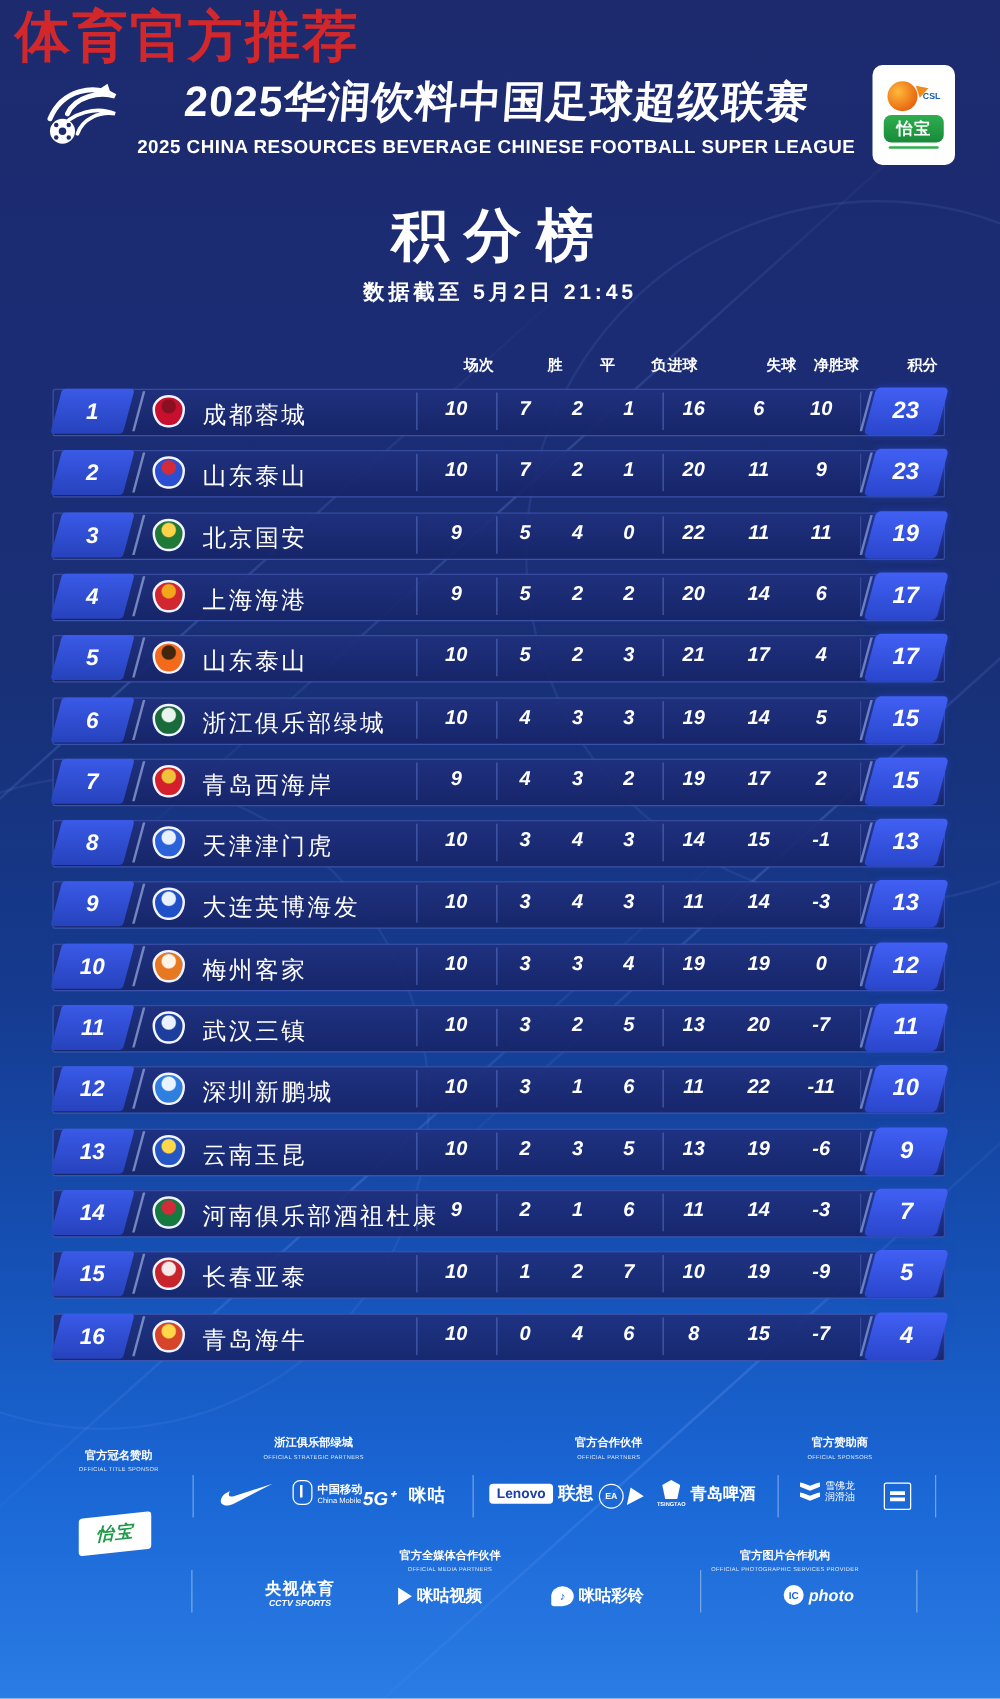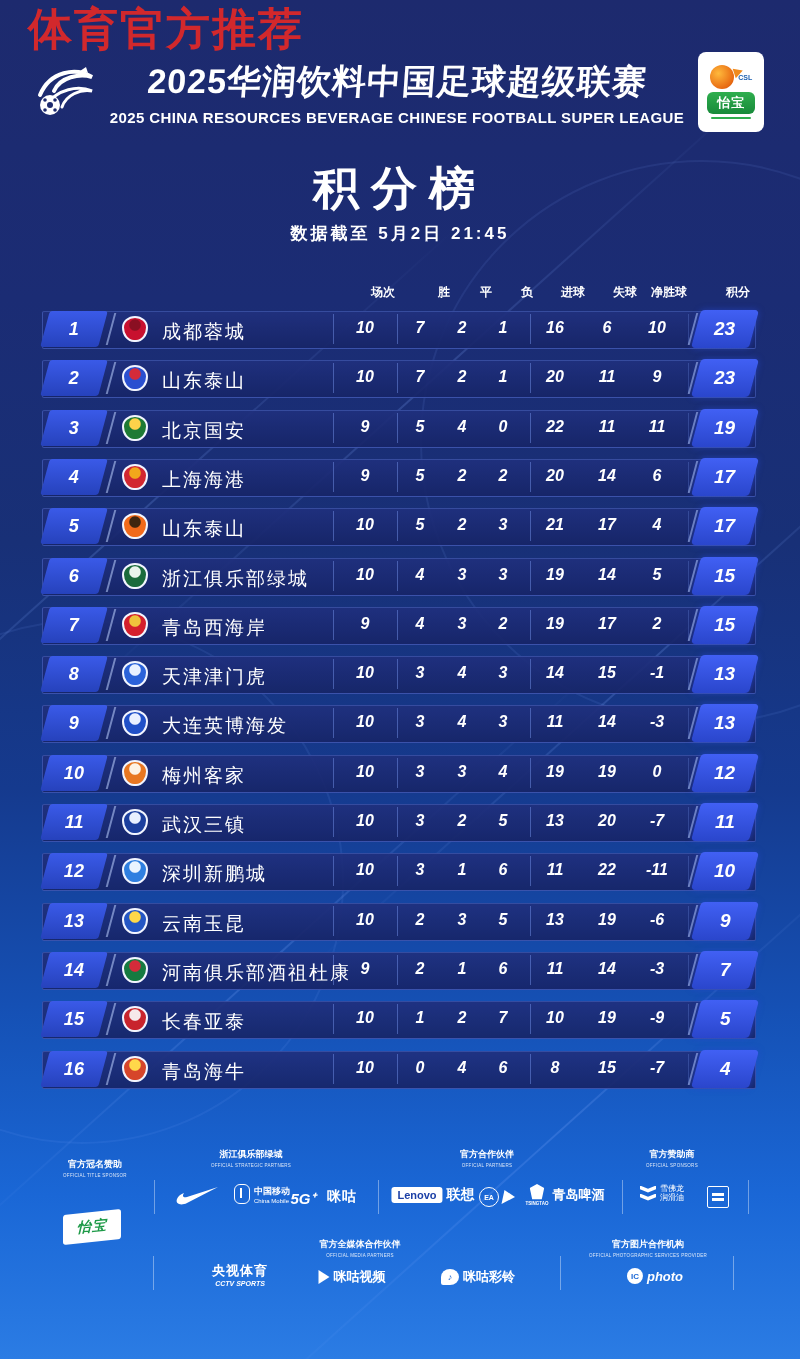--- a/index.html
+++ b/index.html
@@ -3,40 +3,40 @@
 <meta charset="utf-8">
 <style>
   html,body{margin:0;padding:0;}
   body{width:800px;height:1359px;overflow:hidden;font-family:"Liberation Sans",sans-serif;}
   .page{position:relative;width:800px;height:1359px;overflow:hidden;color:#fff;
     background:linear-gradient(180deg,#1d2a6e 0%,#1b2c74 22%,#183077 40%,#153a8e 58%,#1550b4 74%,#1a67d6 88%,#2b7ce4 100%);}
   
   .bg-line{position:absolute;width:2px;height:900px;background:linear-gradient(180deg,rgba(130,170,255,0),rgba(130,170,255,.22),rgba(130,170,255,0));transform:rotate(48deg);pointer-events:none;}
   .bg-arc{position:absolute;border:2px solid rgba(130,170,255,.10);border-radius:50%;pointer-events:none;}
   .watermark{position:absolute;top:0px;left:12px;font-family:"Liberation Serif","DejaVu Serif",serif;
-    font-size:44px;font-weight:700;color:#d2282c;letter-spacing:2px;z-index:30;margin-left:16px;}
+    font-size:44px;font-weight:700;color:#d2282c;letter-spacing:2px;z-index:30;}
   
   .hdr{position:absolute;top:52px;left:0;width:800px;display:flex;justify-content:center;align-items:center;gap:14px;z-index:5;}
   .hdr-title{ text-align:center;}
   .hdr-title .t1{font-size:34px;font-weight:900;letter-spacing:1px;transform:skewX(-4deg);white-space:nowrap;}
   .hdr-title .t2{font-size:15px;font-weight:700;letter-spacing:.4px;margin-top:4px;white-space:nowrap;}
   .csl-badge{width:66px;height:74px;background:#fff;border-radius:8px;display:flex;flex-direction:column;align-items:center;justify-content:center;gap:3px;padding:3px 0;}
   .csl-ball{width:24px;height:24px;border-radius:50%;background:radial-gradient(circle at 35% 35%,#ffb93c,#e86a12 70%,#c84e08);position:relative;}
   .csl-ball::after{content:"";position:absolute;right:-9px;top:2px;border-left:9px solid #f08a1c;border-top:5px solid transparent;border-bottom:5px solid transparent;transform:rotate(-18deg);}
   .csl-txt{font-size:7px;font-weight:900;color:#1b5fb0;}
   .yibao-pill{background:linear-gradient(180deg,#2fae4e,#188a3a);color:#fff;font-weight:900;font-size:13px;border-radius:6px;padding:2px 10px;letter-spacing:1px;}
   .csl-badge .uline{width:40px;height:2px;background:#2fae4e;border-radius:2px;}
   
   .sec-title{position:absolute;top:158px;left:0;width:800px;text-align:center;font-size:46px;font-weight:900;letter-spacing:12px;z-index:5;}
   .sec-date{position:absolute;top:222px;left:0;width:800px;text-align:center;font-size:17px;font-weight:700;letter-spacing:3px;z-index:5;}
   
   .cols{position:absolute;top:284px;left:0;width:800px;height:16px;z-index:6;}
   .cols span{position:absolute;width:60px;text-align:right;font-size:12px;font-weight:700;color:#fff;}
   .ch0{left:335px;} .ch1{left:390px;} .ch2{left:432px;} .ch3{left:473px;}
-  .ch4{left:525px;} .ch5{left:577px;} .ch6{left:627px;} .ch7{left:690px;}
+  .ch4{left:498px;} .ch5{left:577px;} .ch6{left:627px;} .ch7{left:690px;}
   
   .table{position:absolute;top:311px;left:40px;width:718px;height:790px;z-index:6;}
   .row{position:absolute;left:0;width:718px;height:36px;}
   .row-bar{position:absolute;left:2px;top:0;width:712px;height:36px;
     background:linear-gradient(180deg,rgba(32,48,126,.93),rgba(23,37,104,.93));
     border:1px solid rgba(98,128,232,.42);border-radius:2px;}
   .divider{position:absolute;top:3px;width:1px;height:30px;background:rgba(125,155,245,.45);}
   .d1{left:293px;} .d2{left:357px;} .d3{left:490px;} .d4{left:648px;background:rgba(125,155,245,.25);}
   .rank{position:absolute;left:5px;top:0;width:58px;height:36px;background:linear-gradient(180deg,#3a5ae8,#2642bc);
     transform:skewX(-15deg);border-radius:3px;display:flex;align-items:center;justify-content:center;}
@@ -633,21 +633,21 @@
   <div class="flogo" style="left:352px;top:1268px;">
     <span class="play-ic"></span>
     <span class="mg-txt">咪咕视频</span>
   </div>
   <div class="flogo" style="left:478px;top:1268px;">
     <span class="bubble">♪</span>
     <span class="mg-txt">咪咕彩铃</span>
   </div>
 
   <div class="fdiv" style="left:560px;top:1256px;"></div>
-  <div class="flabel" style="left:648px;top:1238px;">
+  <div class="flabel" style="left:628px;top:1238px;">
     <span class="cn">官方图片合作机构</span>
     <span class="en">OFFICIAL PHOTOGRAPHIC SERVICES PROVIDER</span>
   </div>
   <div class="flogo" style="left:655px;top:1268px;">
     <span class="ic-circ">IC</span>
     <span class="ic-photo">photo</span>
   </div>
   <div class="fdiv" style="left:733px;top:1256px;"></div>
 </div>
 

